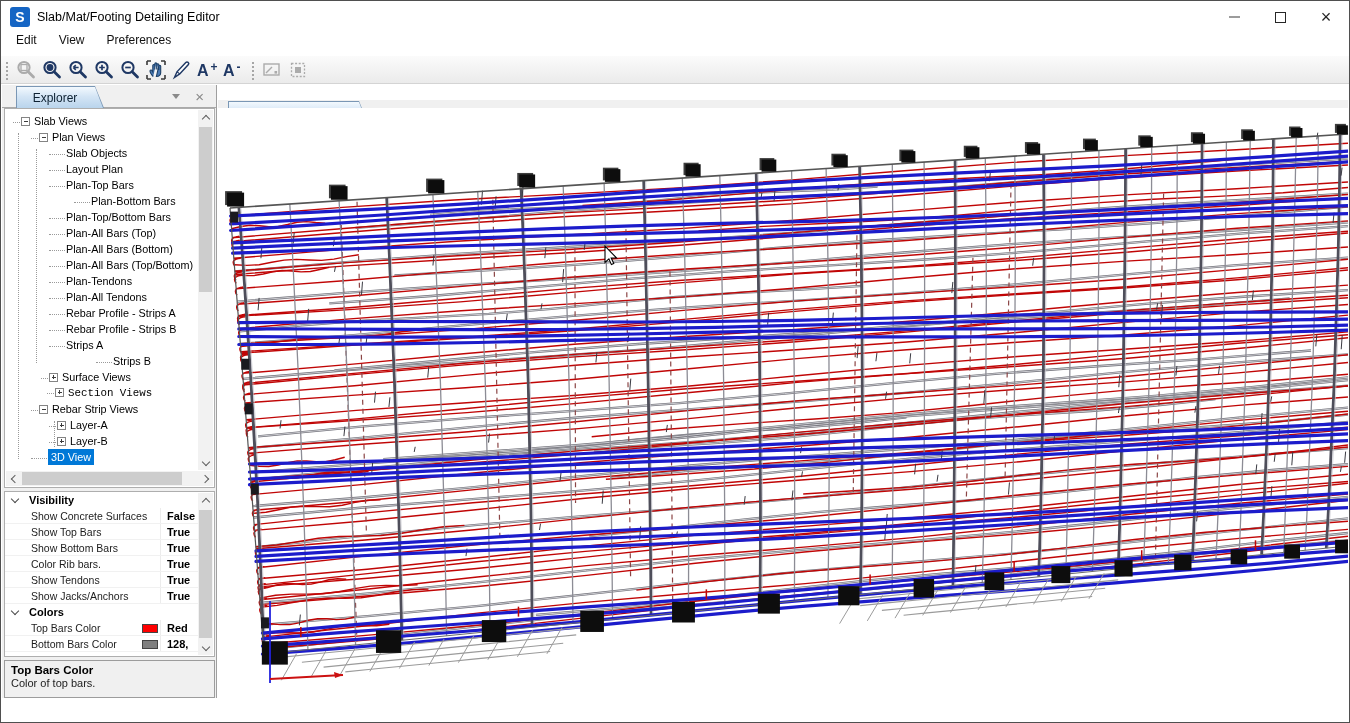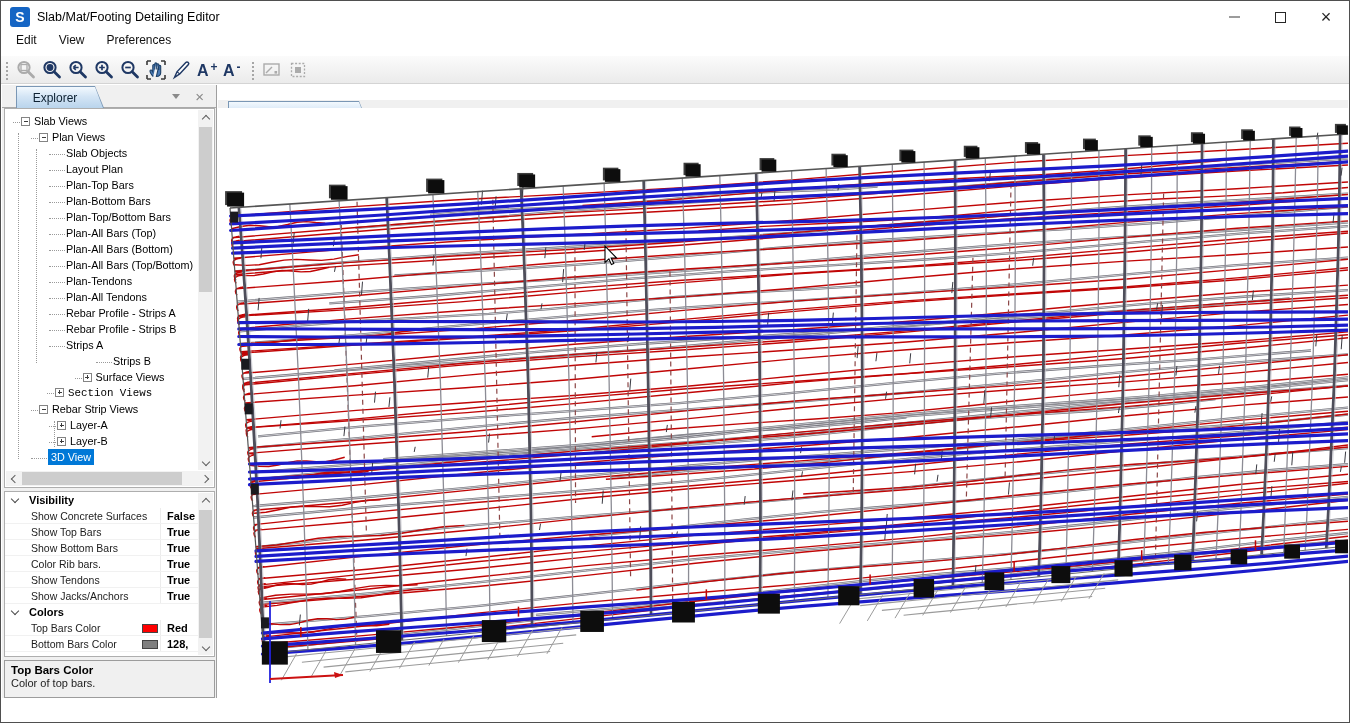--- a/index.html
+++ b/index.html
@@ -198,32 +198,32 @@
       <div class="hdr-close">×</div>
     </div>
 
     <div class="tree-box">
       <div class="tree-rows" id="tree-rows">
           <div class="tree-row" style="padding-left: 8px;"><span class="stub"></span><span class="exp"><span class="h"></span></span><span class="tree-label">Slab Views</span></div>
           <div class="tree-row" style="padding-left: 26px;"><span class="stub"></span><span class="exp"><span class="h"></span></span><span class="tree-label">Plan Views</span></div>
           <div class="tree-row" style="padding-left: 44px;"><span class="stub" style="width: 16px;"></span><span class="tree-label">Slab Objects</span></div>
           <div class="tree-row" style="padding-left: 44px;"><span class="stub" style="width: 16px;"></span><span class="tree-label">Layout Plan</span></div>
           <div class="tree-row" style="padding-left: 44px;"><span class="stub" style="width: 16px;"></span><span class="tree-label">Plan-Top Bars</span></div>
-          <div class="tree-row" style="padding-left: 44px;"><span class="stub" style="width: 16px;"></span><span class="tree-label">Plan-Bottom Bars</span></div>
+          <div class="tree-row" style="padding-left: 69px;"><span class="stub" style="width: 16px;"></span><span class="tree-label">Plan-Bottom Bars</span></div>
           <div class="tree-row" style="padding-left: 44px;"><span class="stub" style="width: 16px;"></span><span class="tree-label">Plan-Top/Bottom Bars</span></div>
           <div class="tree-row" style="padding-left: 44px;"><span class="stub" style="width: 16px;"></span><span class="tree-label">Plan-All Bars (Top)</span></div>
           <div class="tree-row" style="padding-left: 44px;"><span class="stub" style="width: 16px;"></span><span class="tree-label">Plan-All Bars (Bottom)</span></div>
           <div class="tree-row" style="padding-left: 44px;"><span class="stub" style="width: 16px;"></span><span class="tree-label">Plan-All Bars (Top/Bottom)</span></div>
           <div class="tree-row" style="padding-left: 44px;"><span class="stub" style="width: 16px;"></span><span class="tree-label">Plan-Tendons</span></div>
           <div class="tree-row" style="padding-left: 44px;"><span class="stub" style="width: 16px;"></span><span class="tree-label">Plan-All Tendons</span></div>
           <div class="tree-row" style="padding-left: 44px;"><span class="stub" style="width: 16px;"></span><span class="tree-label">Rebar Profile - Strips A</span></div>
           <div class="tree-row" style="padding-left: 44px;"><span class="stub" style="width: 16px;"></span><span class="tree-label">Rebar Profile - Strips B</span></div>
           <div class="tree-row" style="padding-left: 44px;"><span class="stub" style="width: 16px;"></span><span class="tree-label">Strips A</span></div>
           <div class="tree-row" style="padding-left: 44px; text-align: center;"><span class="stub" style="width: 16px;"></span><span class="tree-label">Strips B</span></div>
-          <div class="tree-row" style="padding-left: 36px; text-align: center;"><span class="stub"></span><span class="exp"><span class="h"></span><span class="v"></span></span><span class="tree-label">Surface Views</span></div>
+          <div class="tree-row" style="padding-left: 36px;"><span class="stub"></span><span class="exp"><span class="h"></span><span class="v"></span></span><span class="tree-label">Surface Views</span></div>
           <div class="tree-row" style="padding-left: 42px; font-family: Liberation Mono, monospace;"><span class="stub"></span><span class="exp"><span class="h"></span><span class="v"></span></span><span class="tree-label">Section Views</span></div>
           <div class="tree-row" style="padding-left: 26px;"><span class="stub"></span><span class="exp"><span class="h"></span></span><span class="tree-label">Rebar Strip Views</span></div>
           <div class="tree-row" style="padding-left: 44px;"><span class="stub"></span><span class="exp"><span class="h"></span><span class="v"></span></span><span class="tree-label">Layer-A</span></div>
           <div class="tree-row" style="padding-left: 44px;"><span class="stub"></span><span class="exp"><span class="h"></span><span class="v"></span></span><span class="tree-label">Layer-B</span></div>
           <div class="tree-row" style="padding-left: 26px;"><span class="stub" style="width: 16px;"></span><span class="tree-label sel">3D View</span></div>
         </div>
       <div class="guide" style="left:13px; top:24px; height:326px;"></div>
       <div class="guide" style="left:31px; top:40px; height:214px;"></div>
       <div class="guide" style="left:49px; top:312px; height:26px;"></div>
       <div class="sbv" style="right:1px; top:1px; bottom:17px;">

